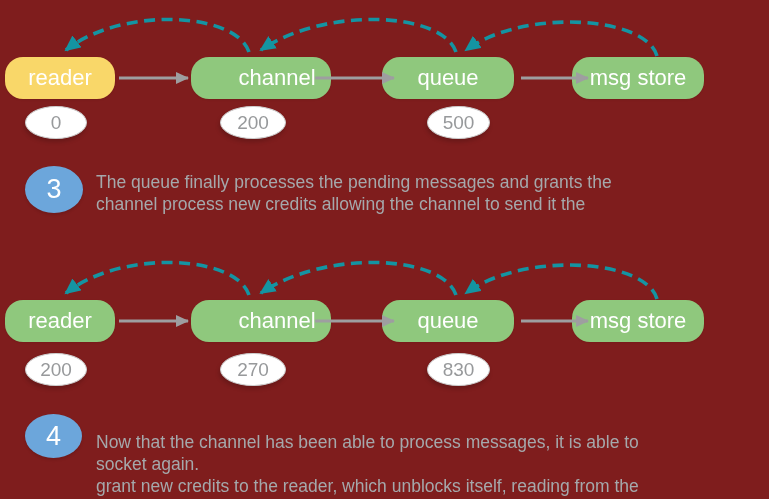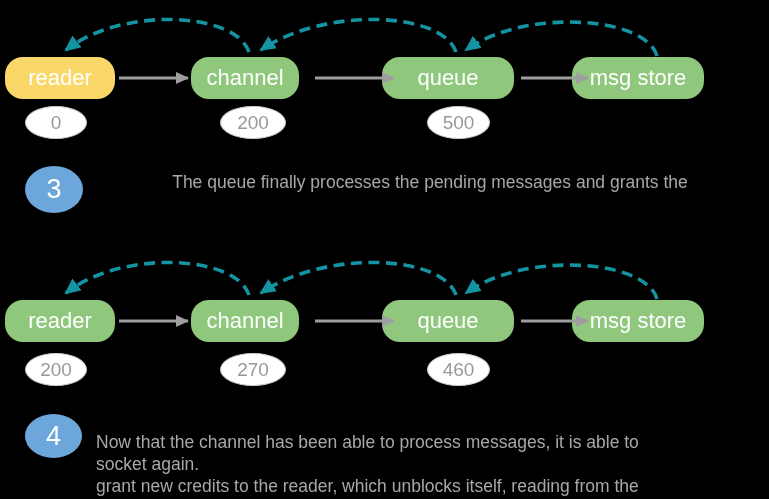--- a/index.html
+++ b/index.html
@@ -1,33 +1,33 @@
 <!DOCTYPE html>
 <html style="--node-yellow: #F9D769; --node-green: #8FC87D; --node-text: #FFFFFF; --arc-teal: #1494A2; --arrow-gray: #9E9EA0; --badge-border: #CDCDCD; --badge-text: #97999B; --step-blue: #6CA6DB; --step-number: #FFFFFF; --body-text: #A5A8AB;"><head>
 <meta charset="utf-8">
 <style>
   html,body { margin:0; padding:0; background:#ffffff; }
   .stage {
-    position:relative; width:769px; height:499px; background:#000000;
+    position:relative; width:769px; height:499px; background:#7f1d1d;
     font-family:"Liberation Sans", sans-serif; overflow:hidden;
   }
   svg.layer { position:absolute; left:0; top:0; pointer-events:none; }
   .arc  { fill:none; stroke:var(--arc-teal); stroke-width:3.6; stroke-dasharray:11 6.5; stroke-linecap:butt; }
   .flow { fill:none; stroke:var(--arrow-gray); stroke-width:3.2; }
   .teal-fill { fill:var(--arc-teal); }
   .gray-fill { fill:var(--arrow-gray); }
 
   .node {
     position:absolute; height:42px; border-radius:18px;
     color:var(--node-text); font-size:22px;
     display:flex; align-items:center; justify-content:center;
     box-shadow:0 1px 2px rgba(0,0,0,0.08);
   }
   .p-reader  { left:5px;   width:110px; }
-  .p-channel { left:191px; width:108px; }
+  .p-channel { left:191px; width:108px;padding-left:32px; }
   .p-queue   { left:382px; width:132px; }
   .p-store   { left:572px; width:132px; }
   .row1 { top:57px; }
   .row2 { top:300px; }
 
   .badge {
     position:absolute; height:31px; border-radius:50%;
     background:#ffffff; border:1px solid var(--badge-border);
     box-shadow:-1px 3px 4px rgba(0,0,0,0.18);
     color:var(--badge-text); font-size:19px;
@@ -46,21 +46,21 @@
     box-shadow:0 2px 3px rgba(0,0,0,0.12);
   }
   .s3 { top:166px; width:58px; height:47px; }
   .s4 { top:414px; width:57px; height:44px; }
 
   .step-text {
     position:absolute; left:96px; width:668px;
     color:var(--body-text); font-size:17.5px; line-height:22px;
     white-space:nowrap;
   }
-  .t3 { top:171px;text-align:center; }
+  .t3 { top:171px; }
   .t4 { top:411px;margin-top:20px; }
 </style>
 </head>
 <body>
 
 <div class="stage">
 
   <div class="node row1 p-reader" style="background: rgb(249, 215, 105);">reader</div>
   <div class="node row1 p-channel" style="background: rgb(143, 200, 125);">channel</div>
   <div class="node row1 p-queue" style="background: rgb(143, 200, 125);">queue</div>
@@ -70,21 +70,21 @@
   <div class="badge brow1 b-channel">200</div>
   <div class="badge brow1 b-queue">500</div>
 
   <div class="node row2 p-reader" style="background: rgb(143, 200, 125);">reader</div>
   <div class="node row2 p-channel" style="background: rgb(143, 200, 125);">channel</div>
   <div class="node row2 p-queue" style="background: rgb(143, 200, 125);">queue</div>
   <div class="node row2 p-store" style="background: rgb(143, 200, 125);">msg store</div>
 
   <div class="badge brow2 b-reader">200</div>
   <div class="badge brow2 b-channel">270</div>
-  <div class="badge brow2 b-queue">460</div>
+  <div class="badge brow2 b-queue">830</div>
 
   <svg class="layer" width="769" height="499" viewBox="0 0 769 499">
     <defs>
       <marker id="tealHead" markerUnits="userSpaceOnUse" markerWidth="18" markerHeight="17" refX="14" refY="7.5" orient="auto">
         <path d="M0,0 L16,7.5 L0,15 Z" class="teal-fill"></path>
       </marker>
       <marker id="grayHead" markerUnits="userSpaceOnUse" markerWidth="15" markerHeight="14" refX="12" refY="6" orient="auto">
         <path d="M0,0 L13,6 L0,12 Z" class="gray-fill"></path>
       </marker>
     </defs>
@@ -102,20 +102,21 @@
     <path class="flow" d="M521 321 L588 321" marker-end="url(#grayHead)"></path>
 
     <path class="arc" d="M249 295 C236 255, 122 249, 66 293" marker-end="url(#tealHead)"></path>
     <path class="arc" d="M456 295 C443 255, 326 249, 261 293" marker-end="url(#tealHead)"></path>
     <path class="arc" d="M657 299 C646 259, 524 251, 466 293" marker-end="url(#tealHead)"></path>
   </svg>
 
   <div class="step-circle s3">3</div>
   <div class="step-text t3">
     <div>The queue finally processes the pending messages and grants the</div>
+    <div>channel process new credits allowing the channel to send it the</div>
   </div>
 
   <div class="step-circle s4">4</div>
   <div class="step-text t4">
     <div>Now that the channel has been able to process messages, it is able to</div>
     <div>socket again.</div>
     <div>grant new credits to the reader, which unblocks itself, reading from the</div>
   </div>
 
 </div>

